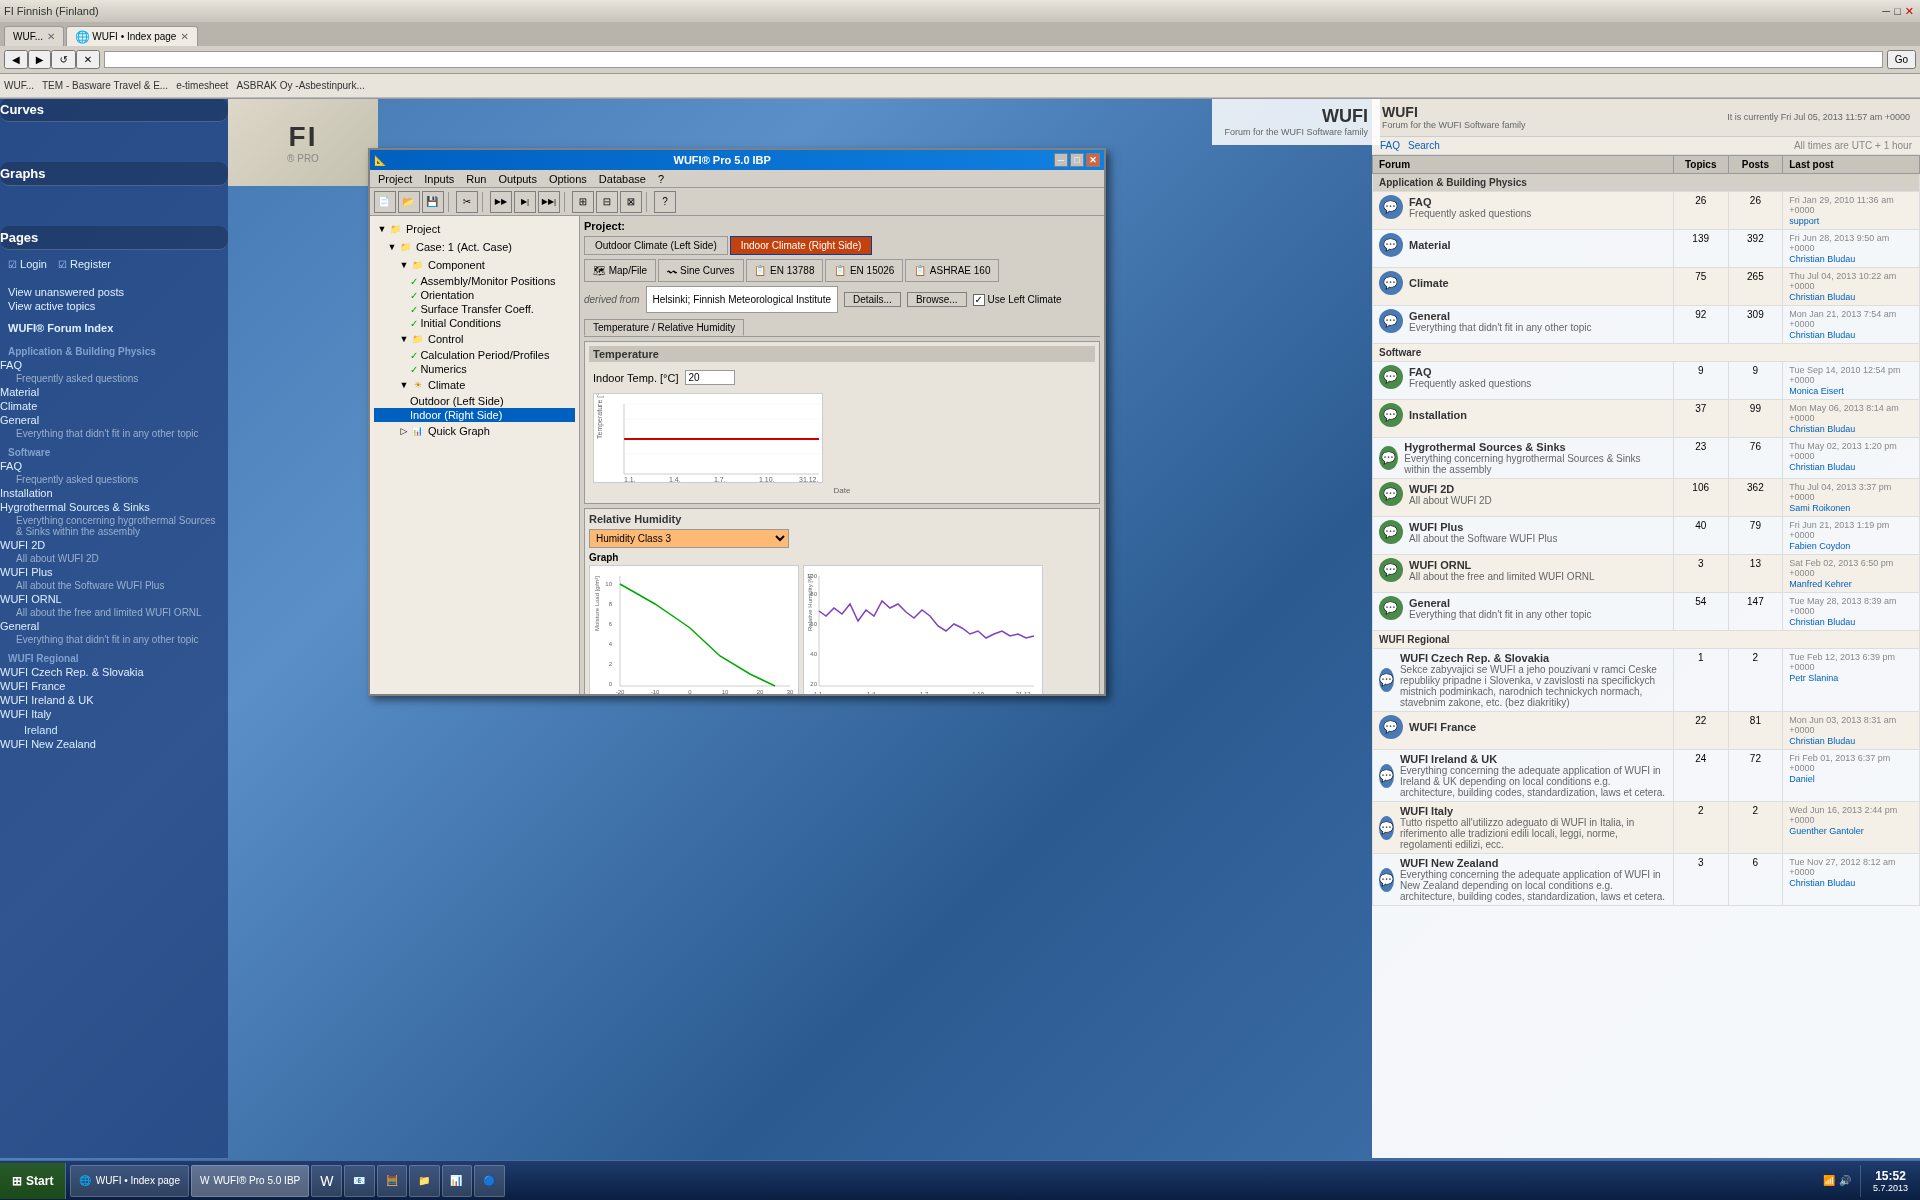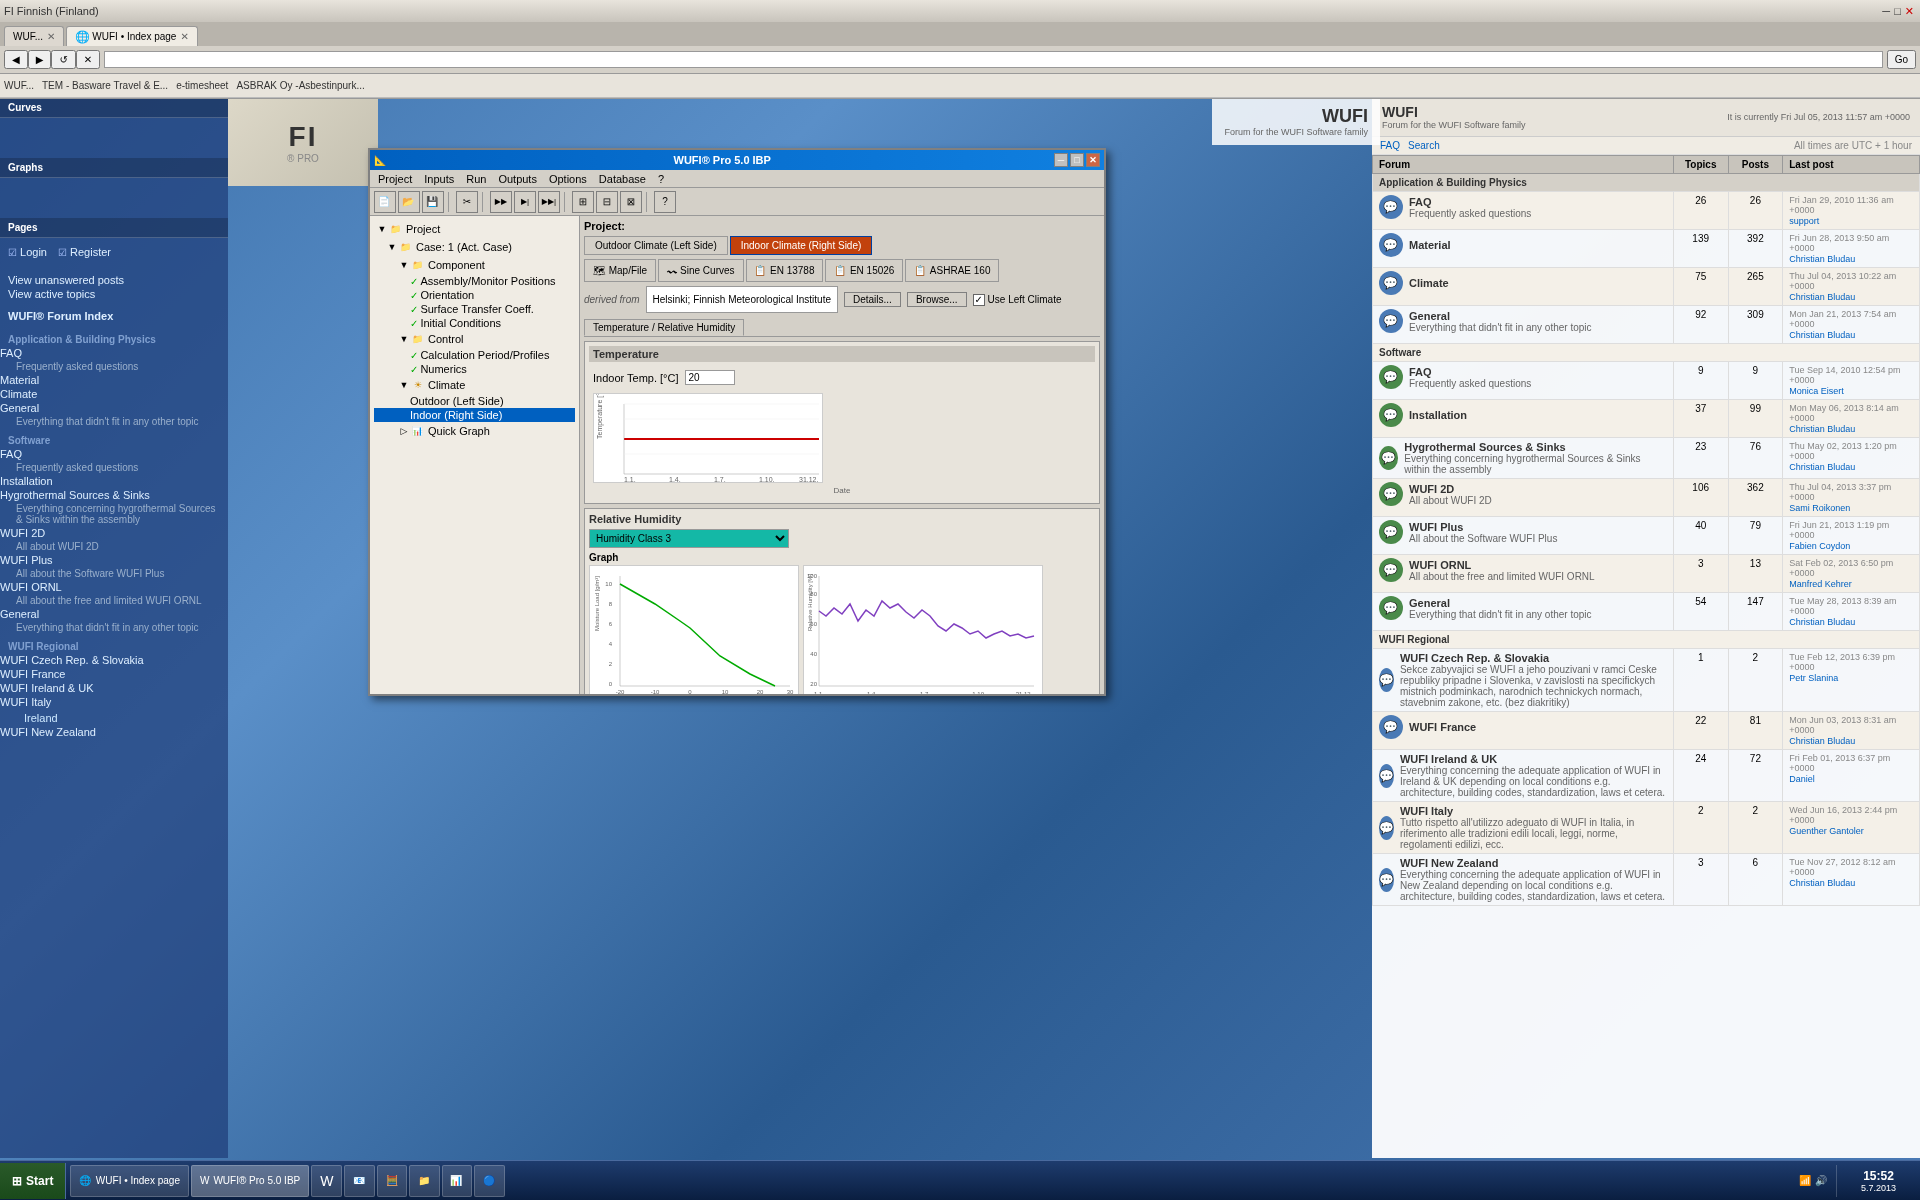--- a/index.html
+++ b/index.html
@@ -34,22 +34,22 @@
     .browser-toolbar {
       display: flex; align-items: center; height: 28px; background: #d4d0c8; padding: 2px 4px;
       border-bottom: 1px solid #999;
     }
     .browser-bookmarks {
       display: flex; align-items: center; height: 24px; background: #e8e4dc; padding: 0 4px;
       border-bottom: 1px solid #bbb; font-size: 10px; gap: 8px;
     }
     .bookmark-item { color: #333; cursor: pointer; white-space: nowrap; }
     .sidebar-section-title {
-      color: #fff; font-weight: bold; font-size: 10px; padding: 4px 8px;
-      background: rgba(0,0,0,0.2); border-bottom: 1px solid rgba(255,255,255,0.2);
+      color: #fff; font-weight: bold; font-size: 13px; padding: 4px 0;
+      background: rgba(0,0,0,0.2); border-bottom: 1px solid rgba(255,255,255,0.2); border-radius: 9px;
     }
 
     
     .wufi-dialog {
       position: absolute; top: 148px; left: 368px; width: 740px; height: 550px;
       background: #d4d0c8; border: 2px solid #808080; box-shadow: 4px 4px 8px rgba(0,0,0,0.5);
       z-index: 200; display: flex; flex-direction: column;
     }
     .dialog-titlebar {
       display: flex; align-items: center; justify-content: space-between;
@@ -144,21 +144,21 @@
       border-right: 1px solid #4a6a9e; font-size: 12px; gap: 4px;
     }
     .taskbar-items { display: flex; align-items: center; flex: 1; padding: 2px 4px; gap: 2px; }
     .taskbar-item {
       height: 32px; padding: 0 8px; background: rgba(255,255,255,0.15); color: white;
       display: flex; align-items: center; gap: 4px; cursor: pointer; border: 1px solid rgba(255,255,255,0.2);
       font-size: 10px; border-radius: 2px; white-space: nowrap;
     }
     .taskbar-item.active { background: rgba(255,255,255,0.3); }
     .taskbar-clock {
-      color: white; font-size: 10px; padding: 4px 24px; text-align: right;
+      color: white; font-size: 10px; padding: 4px 12px; text-align: right;
       border-left: 1px solid rgba(255,255,255,0.2);
     }
     .taskbar-tray {
       display: flex; align-items: center; padding: 0 8px; gap: 4px; font-size: 10px; color: white;
     }
 
     
     .cat-icon {
       width: 24px; height: 24px; border-radius: 50%; display: flex; align-items: center;
       justify-content: center; font-size: 12px;
@@ -476,21 +476,21 @@
             <text x="120" y="88" font-size="7" fill="#666" text-anchor="middle" dy="0"></text>
           </svg>
           <div style="text-align:center;font-size:8px;color:#666;margin-top:1px;">Date</div>
         </div>
       </div>
 
       <div class="humidity-section">
         <div class="humidity-title">Relative Humidity</div>
 
         <div style="display:flex;align-items:center;margin-bottom:4px;">
-          <select style="width:200px;font-size:10px;padding:2px;border:1px solid #999;background:#14b8a6;">
+          <select style="width:200px;font-size:10px;padding:2px;border:1px solid #999;background:#fdba74;">
             <option>Humidity Class 1</option>
             <option>Humidity Class 2</option>
             <option selected="">Humidity Class 3</option>
             <option>Humidity Class 4</option>
             <option>Humidity Class 5</option>
           </select>
         </div>
         <div style="font-size:10px;font-weight:bold;margin-bottom:2px;">Graph</div>
 
         <div style="display:flex;gap:4px;">

